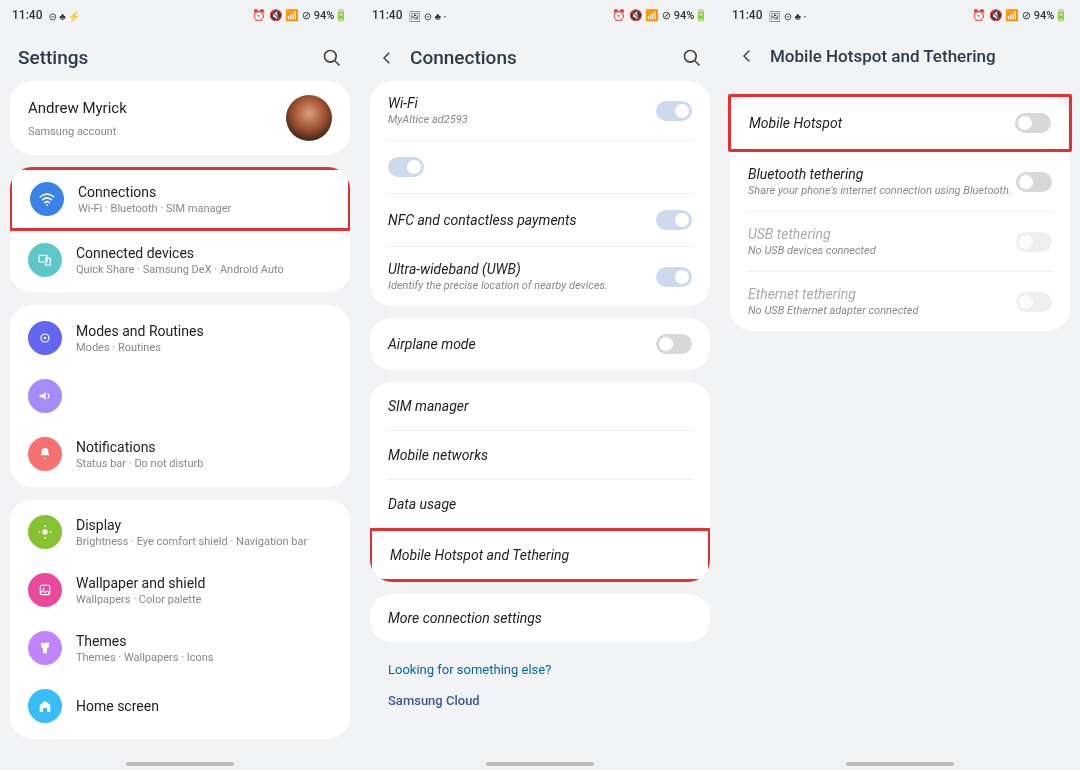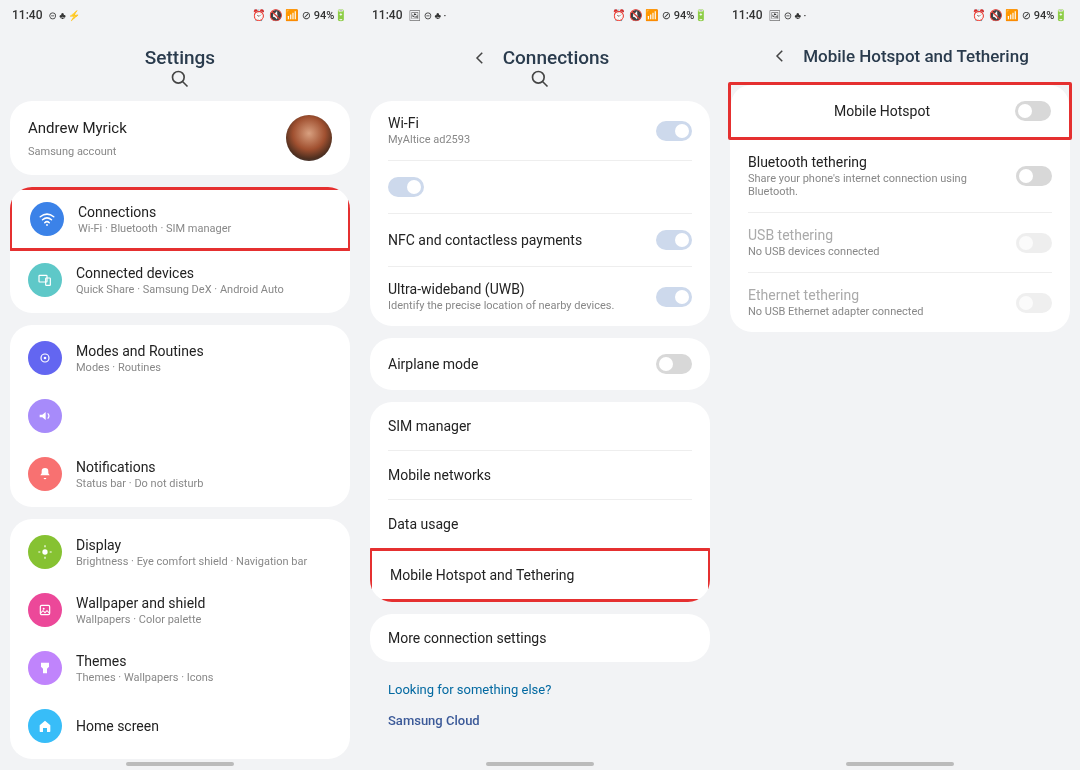--- a/index.html
+++ b/index.html
@@ -1,22 +1,22 @@
 <!DOCTYPE html>
 <html><head>
 <meta charset="utf-8">
 <style>
 * { box-sizing: border-box; margin: 0; padding: 0; font-family: -apple-system, BlinkMacSystemFont, "Segoe UI", Roboto, sans-serif; }
 body { background: #f2f3f5; width: 1080px; height: 770px; overflow: hidden; }
 .container { display: flex; width: 100%; height: 100%; }
 .pane { width: 360px; height: 770px; background: #f2f3f5; position: relative; overflow: hidden; }
 .status-bar { height: 30px; display: flex; justify-content: space-between; align-items: center; padding: 0 12px; font-size: 12px; font-weight: 500; color: #333; }
-.status-left { display: flex; align-items: center; gap: 6px; }
+.status-left { display: flex; align-items: flex-end; gap: 6px; }
 .status-right { display: flex; align-items: center; gap: 3px; font-size: 11px; }
-.header { display: flex; align-items: center; justify-content: space-between; padding: 16px 18px 12px; flex-direction: column; }
+.header { display: flex; align-items: center; justify-content: space-between; padding: 16px 18px 12px; }
 .header-title { font-size: 19px; font-weight: 500; color: #2a3b4d; }
 .header-left { display: flex; align-items: center; gap: 14px; }
 .search-ic { width: 20px; height: 20px; }
 .card { background: #fff; border-radius: 22px; margin: 0 10px 12px; overflow: hidden; }
 .account-row { display: flex; align-items: center; justify-content: space-between; padding: 14px 18px; }
 .account-text .name { font-size: 15px; color: #222; }
 .account-text .sub { font-size: 11px; color: #888; margin-top: 8px; }
 .avatar { width: 46px; height: 46px; border-radius: 50%; background: radial-gradient(circle at 50% 40%, #d8a080 0%, #a05030 45%, #503020 70%, #2a4055 100%); }
 .list-row { display: flex; align-items: center; padding: 12px 18px; gap: 14px; position: relative; }
 .list-icon { width: 34px; height: 34px; border-radius: 50%; display:flex; align-items:center; justify-content:center; flex-shrink: 0; }
@@ -26,21 +26,21 @@
 .highlight-red { border: 3px solid #e53030; border-radius: 2px; margin: 0; }
 .switch { width: 36px; height: 20px; border-radius: 10px; position: relative; flex-shrink: 0; }
 .switch::after { content: ""; position: absolute; width: 14px; height: 14px; border-radius: 50%; background: #fff; top: 3px; transition: none; }
 .switch.on-light { background: #cdd9ec; }
 .switch.on-light::after { right: 3px; background:#fff;}
 .switch.off { background: #d8d8d8; }
 .switch.off::after { left: 3px; }
 .switch.disabled { background: #e8e8e8; opacity: .7; }
 .switch.disabled::after { left: 3px; background:#fafafa; }
 .conn-row { display: flex; align-items: center; justify-content: space-between; padding: 14px 18px; }
-.conn-row .ct { flex: 1; }
+.conn-row .ct { flex: 1; font-style: italic; }
 .conn-row .ct .title { font-size: 14px; color: #222; }
 .conn-row .ct .sub { font-size: 11px; color: #888; margin-top: 2px; }
 .conn-row.disabled .ct .title { color: #aaa; }
 .conn-row.single { padding: 16px 18px; }
 .divider-inset { height: 1px; background: #eee; margin: 0 18px; }
 .more-text { font-size: 13px; color: #0369a1; padding: 0 0 10px 0;}
 .link-text { font-size: 13px; color: #3b5998; font-weight: 500; margin-top: 6px; }
 .home-indicator { position: absolute; bottom: 4px; left: 50%; transform: translateX(-50%); width: 108px; height: 4px; background: #bbb; border-radius: 2px; }
 .svg-ic { width: 18px; height: 18px; fill: none; stroke: #444; stroke-width: 2; }
 .status-ic { font-size: 10px; }
@@ -306,21 +306,21 @@
   </div>
   <div class="header">
     <div class="header-left">
       <svg class="svg-ic" viewBox="0 0 24 24">
             <polyline points="15 5 8 12 15 19"></polyline>
           </svg>
       <span class="header-title" style="font-size:17px;">Mobile Hotspot and Tethering</span>
     </div>
   </div>
 
-  <div class="highlight-red" style="margin:4px 8px 10px;text-align:center;">
+  <div class="highlight-red" style="margin:16px 8px 10px;">
     <div class="card" style="margin:0; border-radius:20px 20px 0 0;">
       <div class="conn-row single">
         <div class="ct">
               <div class="title">Mobile Hotspot</div>
             </div>
         <div class="switch off"></div>
       </div>
     </div>
   </div>
 

